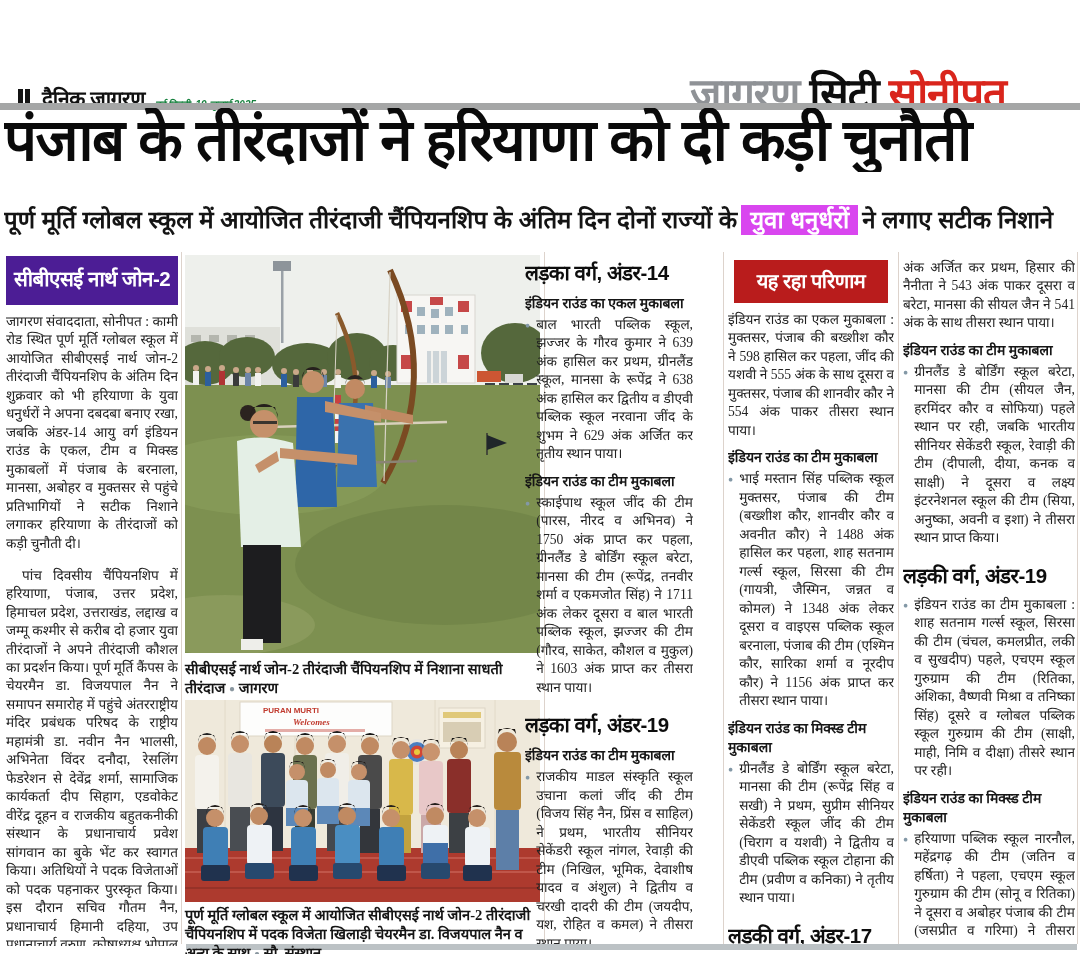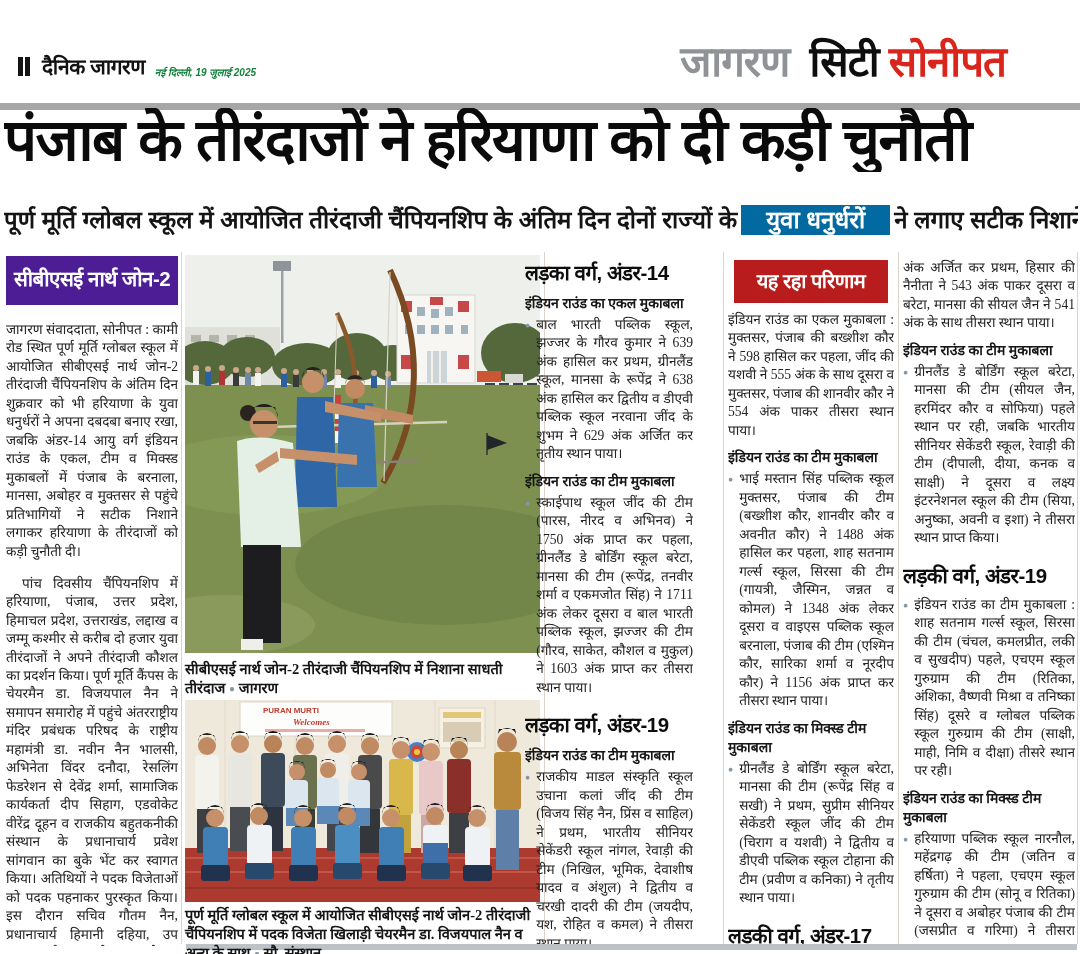--- a/index.html
+++ b/index.html
@@ -1,49 +1,49 @@
 <!DOCTYPE html>
 <html lang="hi"><head>
 <meta charset="utf-8">
 <style>
   html,body{margin:0;padding:0;background:#ffffff;}
   .page{position:relative;width:1080px;height:954px;background:#ffffff;overflow:hidden;
         font-family:"Liberation Serif","DejaVu Serif",serif;color:#1c1c1c;}
 
   
-  .masthead{position:absolute;left:18px;right:14px;top:36px;height:48px;}
+  .masthead{position:absolute;left:18px;right:14px;top:68px;height:48px;}
   .mast-left{position:absolute;left:0;bottom:4px;display:flex;align-items:flex-end;gap:10px;}
   .bars i{display:inline-block;width:4.5px;height:19px;background:#141414;margin-right:2.5px;}
   .paper-name{font-family:"Liberation Sans",sans-serif;font-weight:900;font-size:21px;color:#111;letter-spacing:-0.5px;}
   .edition{font-family:"Liberation Sans",sans-serif;font-weight:700;font-size:10px;color:#15803d;padding-bottom:1px;font-style:italic;}
   .mast-right{position:absolute;right:60px;bottom:-4px;font-family:"Liberation Sans",sans-serif;
               font-weight:900;font-size:42px;letter-spacing:-1px;white-space:nowrap;}
   .mast-right .g{color:#8f9296;}
-  .mast-right .b{color:#0e0e0e;margin-left:20px;}
+  .mast-right .b{color:#0e0e0e;margin-left:10px;}
   .mast-right .r{color:#d9251c;margin-left:10px;}
   .top-rule{position:absolute;left:0;right:0;top:103px;height:7px;background:#a5a6a6;}
 
   
   .headline{position:absolute;left:4px;top:108px;width:1074px;
             font-family:"Liberation Sans",sans-serif;font-weight:900;font-size:58px;
             letter-spacing:-1.5px;color:#0a0a0a;white-space:nowrap;overflow:hidden;line-height:1.1;}
   .subheadline{position:absolute;left:4px;top:202px;width:1074px;
                font-family:"Liberation Sans",sans-serif;font-weight:700;font-size:24px;
                color:#141414;white-space:nowrap;overflow:hidden;}
-  .subheadline .hl{background:#0369a1;color:#ffffff;padding:1px 25px 3px;margin:0 4px;}
+  .subheadline .hl{background:#d946ef;color:#ffffff;padding:1px 9px 3px;margin:0 4px;}
 
   
   .vsep{position:absolute;top:252px;bottom:10px;width:1px;background:#ddd3cc;}
   .bottom-strip{position:absolute;left:186px;right:3px;top:944px;height:6px;background:#bcc2c5;}
 
   
   .col1{position:absolute;left:6px;top:256px;width:172px;height:690px;overflow:hidden;}
   .kicker{background:#4c1d95;color:#fff;text-align:center;font-family:"Liberation Sans",sans-serif;
           font-weight:800;font-size:20.5px;line-height:1.4;padding:9px 4px 11px;letter-spacing:-0.5px;}
-  .body-text{font-size:13.6px;line-height:1.36;text-align:justify;margin-top:16px;color:#222;}
+  .body-text{font-size:13.6px;line-height:1.36;text-align:justify;margin-top:8px;color:#222;}
   .body-text + .body-text{text-indent:16px;margin-top:2px;}
 
   
   .photo1{position:absolute;left:185px;top:255px;width:355px;height:398px;overflow:hidden;background:#eef0ec;}
   .caption1{position:absolute;left:185px;top:660px;width:355px;font-weight:700;font-size:14.6px;line-height:1.3;color:#151515;}
   .photo2{position:absolute;left:185px;top:700px;width:355px;height:202px;overflow:hidden;background:#efe9db;}
   .caption2{position:absolute;left:185px;top:906px;width:355px;font-weight:700;font-size:14.6px;line-height:1.3;color:#151515;}
   .credit{white-space:nowrap;margin-top:48px;}
   .credit .dot{color:#8a97a0;font-size:10px;vertical-align:1px;}
 

